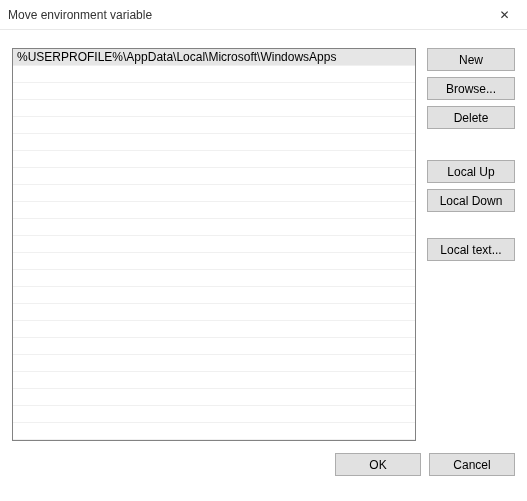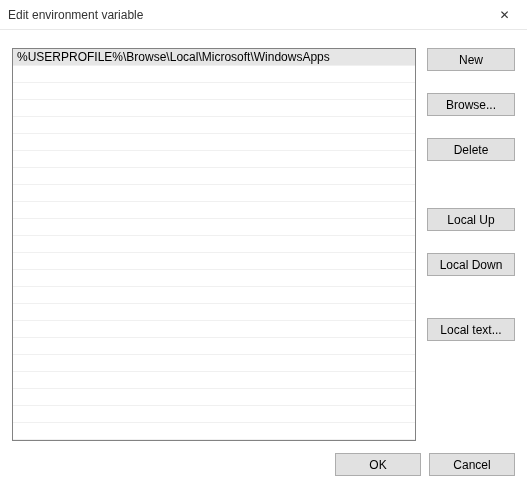--- a/index.html
+++ b/index.html
@@ -74,21 +74,21 @@
     }
     .btn {
       height: 23px;
       border: 1px solid #adadad;
       background: #e1e1e1;
       color: #000;
       cursor: default;
       display: flex;
       align-items: center;
       justify-content: center;
-      margin-bottom: 22px;
+      margin-bottom: 6px;
     }
     .gap-large {
       height: 25px;
     }
     .gap-med {
       height: 20px;
     }
     .bottom-buttons {
       display: flex;
       justify-content: flex-end;
@@ -97,30 +97,30 @@
     }
     .bottom-buttons .btn {
       width: 86px;
       margin-bottom: 16px;
     }
   </style>
 </head>
 <body>
 
 <div class="titlebar">
-  <span class="title">Edit environment variable</span>
+  <span class="title">Move environment variable</span>
   <div class="close">
     <span>✕</span>
   </div>
 </div>
 
 <div class="content">
   <div class="main-area">
     <div class="listbox" id="listbox">
-        <div class="list-row selected">%USERPROFILE%\Browse\Local\Microsoft\WindowsApps</div>
+        <div class="list-row selected">%USERPROFILE%\AppData\Local\Microsoft\WindowsApps</div>
         <div class="list-row"></div>
         <div class="list-row"></div>
         <div class="list-row"></div>
         <div class="list-row"></div>
         <div class="list-row"></div>
         <div class="list-row"></div>
         <div class="list-row"></div>
         <div class="list-row"></div>
         <div class="list-row"></div>
         <div class="list-row"></div>

